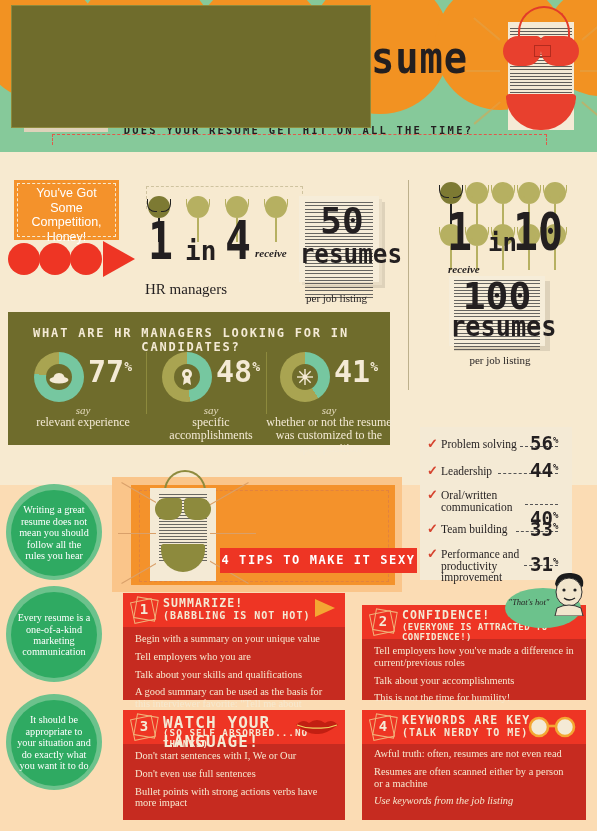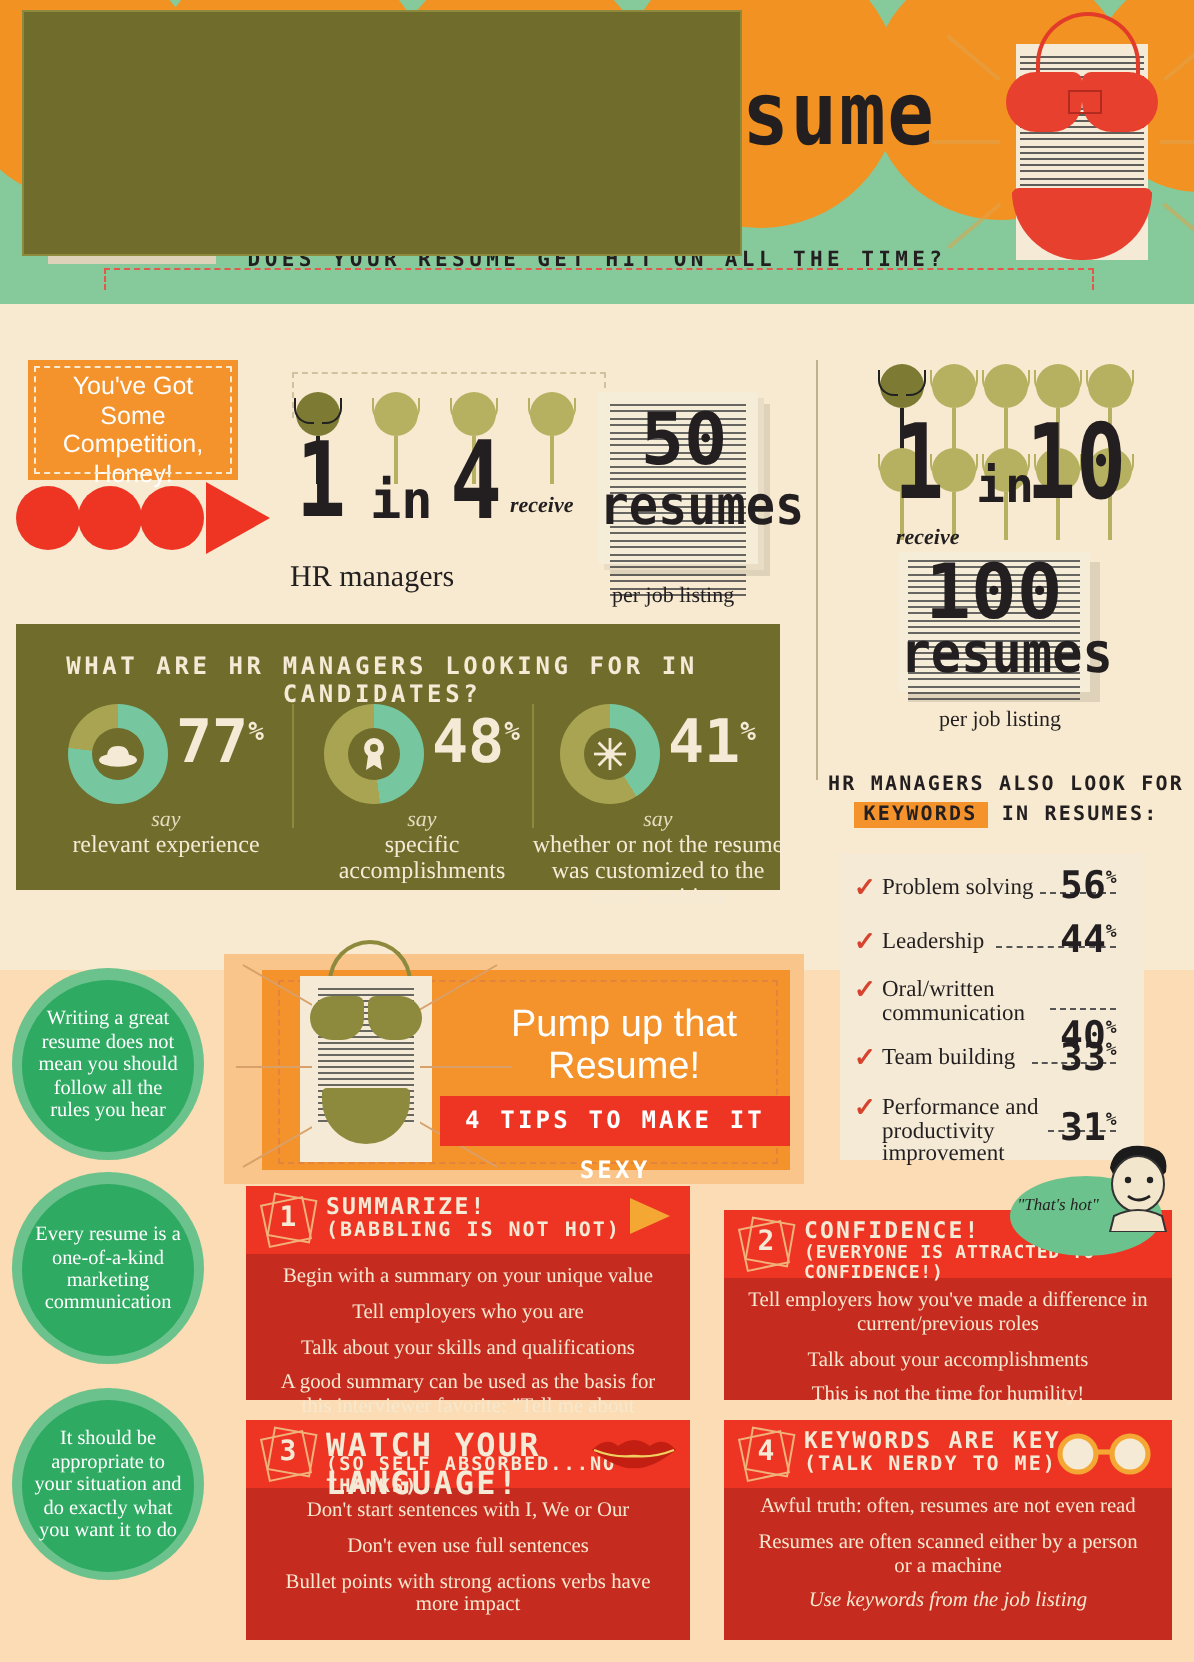--- a/index.html
+++ b/index.html
@@ -140,21 +140,21 @@
   .kw-val{position:absolute;left:530px;font-family:"DejaVu Sans Mono",monospace;font-size:19px;font-weight:700;color:#231f20;}
   .kw-val sup{font-size:9px;}
 
   
   .pump-outer{position:absolute;left:112px;top:477px;width:290px;height:115px;background:#fac58a;}
   .pump-inner{position:absolute;left:131px;top:485px;width:264px;height:100px;background:#f4922b;}
   .pump-dash{position:absolute;left:139px;top:490px;width:248px;height:90px;border:1.5px dashed #e2833e;}
   .pump-card{position:absolute;left:150px;top:488px;width:66px;height:93px;background:#f4ead5;}
   .pump-title{position:absolute;left:232px;top:502px;width:160px;text-align:center;color:#fff;
     font-size:19px;line-height:21px;font-family:"Liberation Sans",sans-serif;}
-  .tips-banner{position:absolute;left:220px;top:548px;width:175px;height:25px;background:#ee3524;}
+  .tips-banner{position:absolute;left:220px;top:548px;width:197px;height:25px;background:#ee3524;}
   .tips-banner span{display:block;text-align:center;line-height:25px;color:#fff;
     font-family:"DejaVu Sans Mono",monospace;font-size:12px;font-weight:700;letter-spacing:1.6px;}
   .xline{position:absolute;background:#d9a06a;height:1px;}
 
   
   .bk2{position:absolute;left:150px;top:480px;width:66px;height:102px;}
   .bk2 .bd{position:absolute;left:6px;top:8px;width:54px;height:90px;background:#f4ead5;}
   .bk2 .ln{position:absolute;left:9px;top:14px;width:48px;}
   .bk2 .ln b{display:block;height:1px;background:#3b3b3b;opacity:.75;margin-bottom:2px;}
   .bk2 .cup{position:absolute;top:0;width:27px;height:22px;background:#8d8a3d;}
@@ -177,21 +177,21 @@
   .tip .badge{position:absolute;left:9px;top:5px;width:24px;height:24px;}
   .tip .badge .sq{position:absolute;width:20px;height:20px;border:1.5px solid #f0b27a;}
   .tip .badge .sq.a{left:0;top:2px;transform:rotate(-12deg);}
   .tip .badge .sq.b{left:3px;top:0;transform:rotate(10deg);}
   .tip .badge span{position:absolute;left:0;width:24px;top:3px;text-align:center;
     font-family:"DejaVu Sans Mono",monospace;font-size:14px;font-weight:700;color:#f4ead5;}
   .tip .t1{position:absolute;left:40px;top:3px;font-family:"DejaVu Sans Mono",monospace;
     font-size:11.5px;font-weight:700;letter-spacing:1.1px;color:#f4ead5;}
   .tip .t2{position:absolute;left:40px;top:17px;font-family:"DejaVu Sans Mono",monospace;
     font-size:10px;font-weight:700;letter-spacing:1px;color:#f4ead5;}
-  .tip ul{margin:0;padding:40px 12px 0 12px;list-style:none;text-align:center;}
+  .tip ul{margin:0;padding:40px 12px 0 12px;list-style:none;}
   .tip li{color:#f6e8cf;font-size:10.4px;line-height:11.8px;margin-bottom:6px;}
 
   .megaphone{position:absolute;right:10px;top:6px;width:0;height:0;
     border-top:9px solid transparent;border-bottom:9px solid transparent;border-left:20px solid #f4a733;}
   .lips{position:absolute;right:6px;top:8px;width:44px;height:17px;}
   .glasses{position:absolute;right:10px;top:6px;width:48px;height:22px;}
 
   .hotbub{position:absolute;left:505px;top:588px;width:76px;height:40px;border-radius:50%;background:#6cc28c;}
   .hottxt{position:absolute;left:508px;top:598px;width:42px;text-align:center;font-size:8.5px;
     line-height:9.5px;color:#231f20;font-style:italic;}
@@ -532,25 +532,20 @@
     </svg>
     <div class="pct" style="left:66px;">
       <span>41</span><sup>%</sup>
     </div>
     <div style="position:absolute;left:-4px;top:52px;width:130px;">
       <div class="say">say</div>
       <div class="stat-desc">whether or not the resume was customized to the open position</div>
     </div>
   </div>
 
-  <div class="kw-title">
-    <span>HR MANAGERS ALSO LOOK FOR</span><br>
-    <span class="kw-hl">KEYWORDS</span>
-    <span>IN RESUMES:</span>
-  </div>
   <div class="kw-card">
     <div class="kw-row" style="top:12px;">
       <span class="kw-check">✓</span>
       <span class="kw-label">Problem solving</span>
       <span class="kw-dots" style="top:7px;width:38px;left:92px;"></span>
     </div>
     <div class="kw-row" style="top:39px;">
       <span class="kw-check">✓</span>
       <span class="kw-label">Leadership</span>
       <span class="kw-dots" style="top:7px;width:60px;left:70px;"></span>
@@ -622,21 +617,20 @@
         <b></b>
       </div>
     <div class="cups">
         <div class="cup l"></div>
         <div class="cup r"></div>
       </div>
     <div class="waist"></div>
       <div class="bot"></div>
   </div>
 
-  <div class="pump-title">Pump up that Resume!</div>
   <div class="tips-banner">
     <span>4 TIPS TO MAKE IT SEXY</span>
   </div>
 
   <div class="bub-sh" style="left:6px;top:484px;width:96px;height:96px;"></div>
   <div class="bub" style="left:11px;top:490px;width:86px;height:86px;display:flex;align-items:center;">
     <p>Writing a great resume does not mean you should follow all the rules you hear</p>
   </div>
 
   <div class="bub-sh" style="left:6px;top:586px;width:96px;height:96px;"></div>

